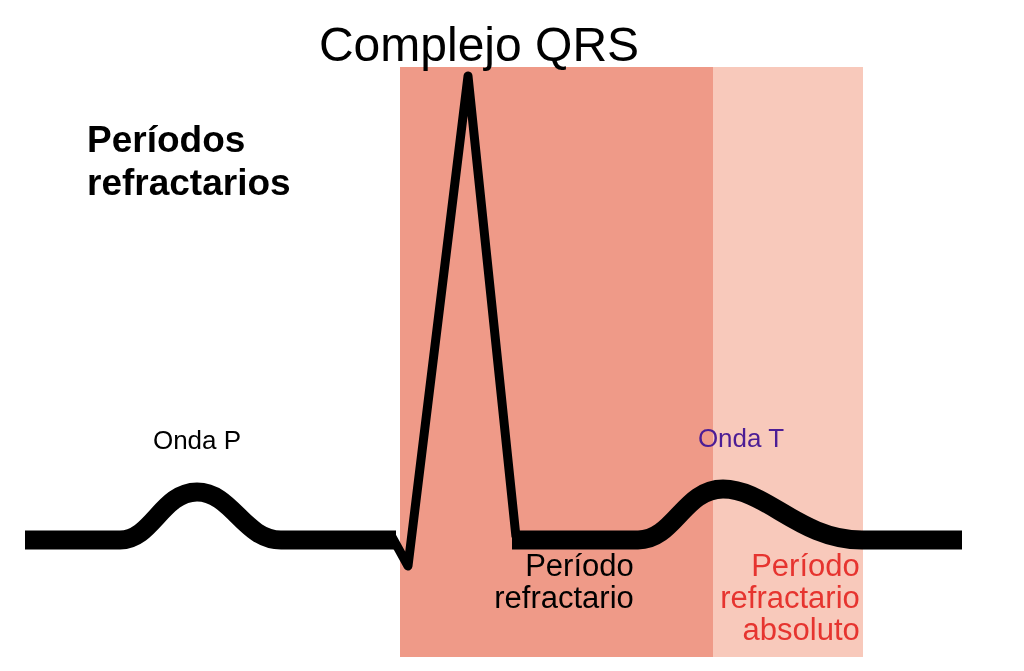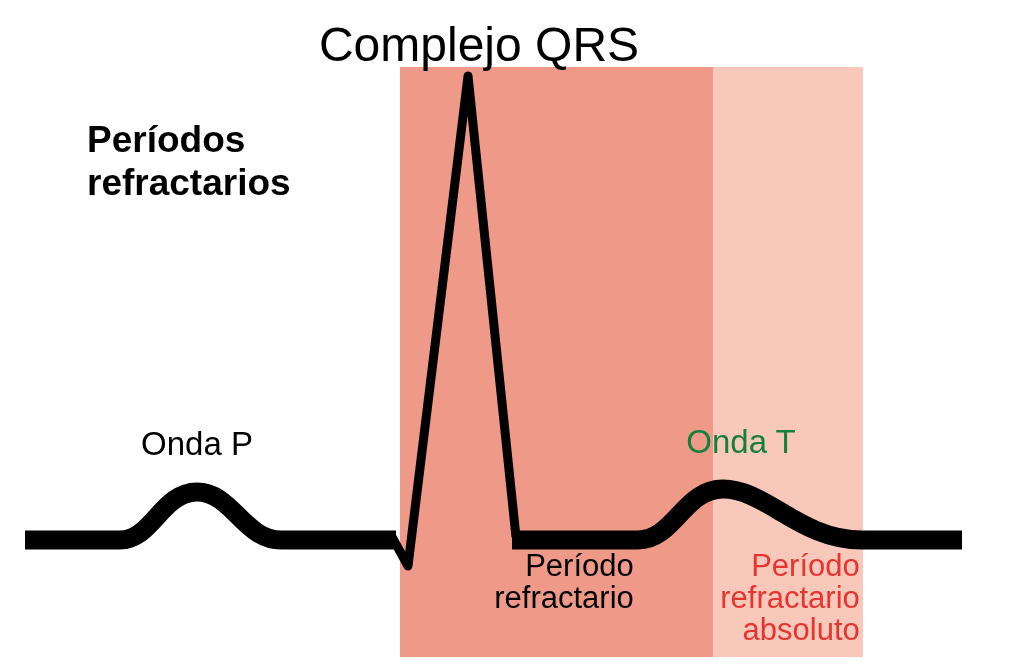--- a/index.html
+++ b/index.html
@@ -27,21 +27,21 @@
   .title {
     left: 44px;
     top: 118px;
     font-size: 37px;
     font-weight: bold;
     line-height: 43px;
     margin-left: 43px;
   }
   .label {
     transform: translateX(-50%);
-    font-size: 33px;
+    font-size: 26px;
     line-height: 1;
   }
   .label-qrs {
     left: 479px;
     top: 21px;
     font-size: 48px;
   }
   .label-p {
     left: 197px;
     top: 427px;
@@ -85,21 +85,21 @@
 
   <div class="txt title" style="color: rgb(0, 0, 0);">
     <div>Períodos</div>
     <div>refractarios</div>
   </div>
 
   <div class="txt label label-qrs" style="color: rgb(0, 0, 0);">Complejo QRS</div>
 
   <div class="txt label label-p" style="color: rgb(0, 0, 0);">Onda P</div>
 
-  <div class="txt label label-t" style="color: #15803d;">Onda T</div>
+  <div class="txt label label-t" style="color: #4c1d95;">Onda T</div>
 
   <div class="txt caption caption-abs" style="color: rgb(0, 0, 0);">
     <div>Período</div>
     <div>refractario</div>
   </div>
 
   <div class="txt caption caption-rel" style="color: rgb(230, 52, 47);">
     <div>Período</div>
     <div>refractario</div>
     <div>absoluto</div>

